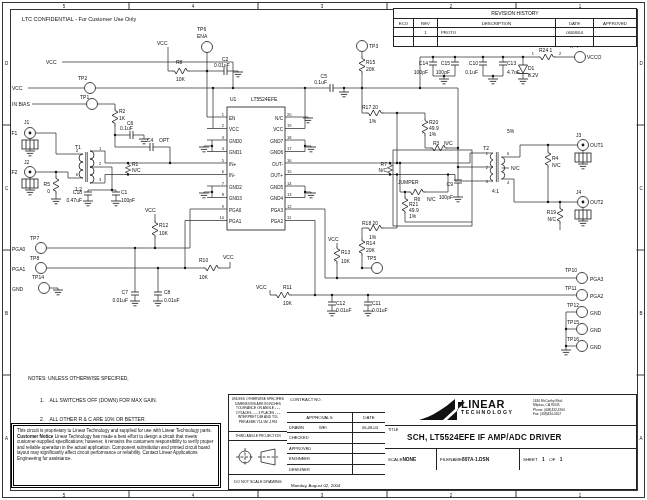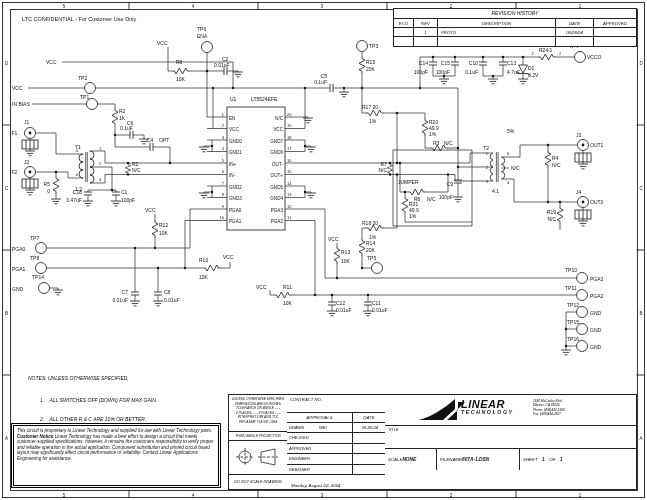--- a/index.html
+++ b/index.html
@@ -1,20 +1,20 @@
 <!DOCTYPE html>
 <html><head>
 <meta charset="utf-8">
 <style>
   html,body{margin:0;padding:0;background:#e8e8e8;}
   .sheet{position:relative;width:647px;height:500px;background:#ffffff;overflow:hidden;
          font-family:"Liberation Sans",sans-serif;color:#111;}
   svg{position:absolute;left:0;top:0;}
   svg text{fill:#151515;font-family:"Liberation Sans",sans-serif;}
-  .abs{position:absolute;box-sizing:border-box;font-style:italic;}
+  .abs{position:absolute;box-sizing:border-box;}
   
   .revtable{left:393px;top:8px;width:244px;border:0.8px solid #222;font-size:4.3px;background:#fff;}
   .rt-title{height:9px;line-height:9px;text-align:center;font-size:5px;border-bottom:0.8px solid #222;}
   .rt-row{display:grid;grid-template-columns:20px 24px 118px 38px 42px;height:9px;line-height:9px;}
   .rt-row > div{border-right:0.8px solid #222;border-bottom:0.8px solid #222;text-align:center;overflow:hidden;}
   .rt-row > div:last-child{border-right:none;}
   .rt-row.last > div{border-bottom:none;}
   .rt-desc{text-align:left !important;padding-left:3px;}
   
   .notes{left:28px;top:363px;font-size:5px;line-height:6.2px;white-space:pre;}
@@ -579,20 +579,21 @@
       </div>
       <div class="addr">
         <div>1630 McCarthy Blvd.</div>
         <div>Milpitas, CA 95035</div>
         <div>Phone: (408)432-1900</div>
         <div>Fax: (408)434-0507</div>
       </div>
     </div>
     <div class="titlerow">
       <span class="lbl">TITLE</span>
+      <span class="big">SCH, LT5524EFE IF AMP/ADC DRIVER</span>
     </div>
     <div class="botrow">
       <div><span class="sl">SCALE</span><span class="sv">NONE</span></div>
       <div><span class="sl">FILENAME</span><span class="sv">807A-1.DSN</span></div>
       <div class="sheetcell">
         <span class="sl">SHEET</span>&nbsp;&nbsp;&nbsp;
         <span class="sv">1</span>&nbsp;&nbsp;&nbsp;
         <span class="sl">OF</span>&nbsp;&nbsp;&nbsp;
         <span class="sv">1</span>
       </div>

